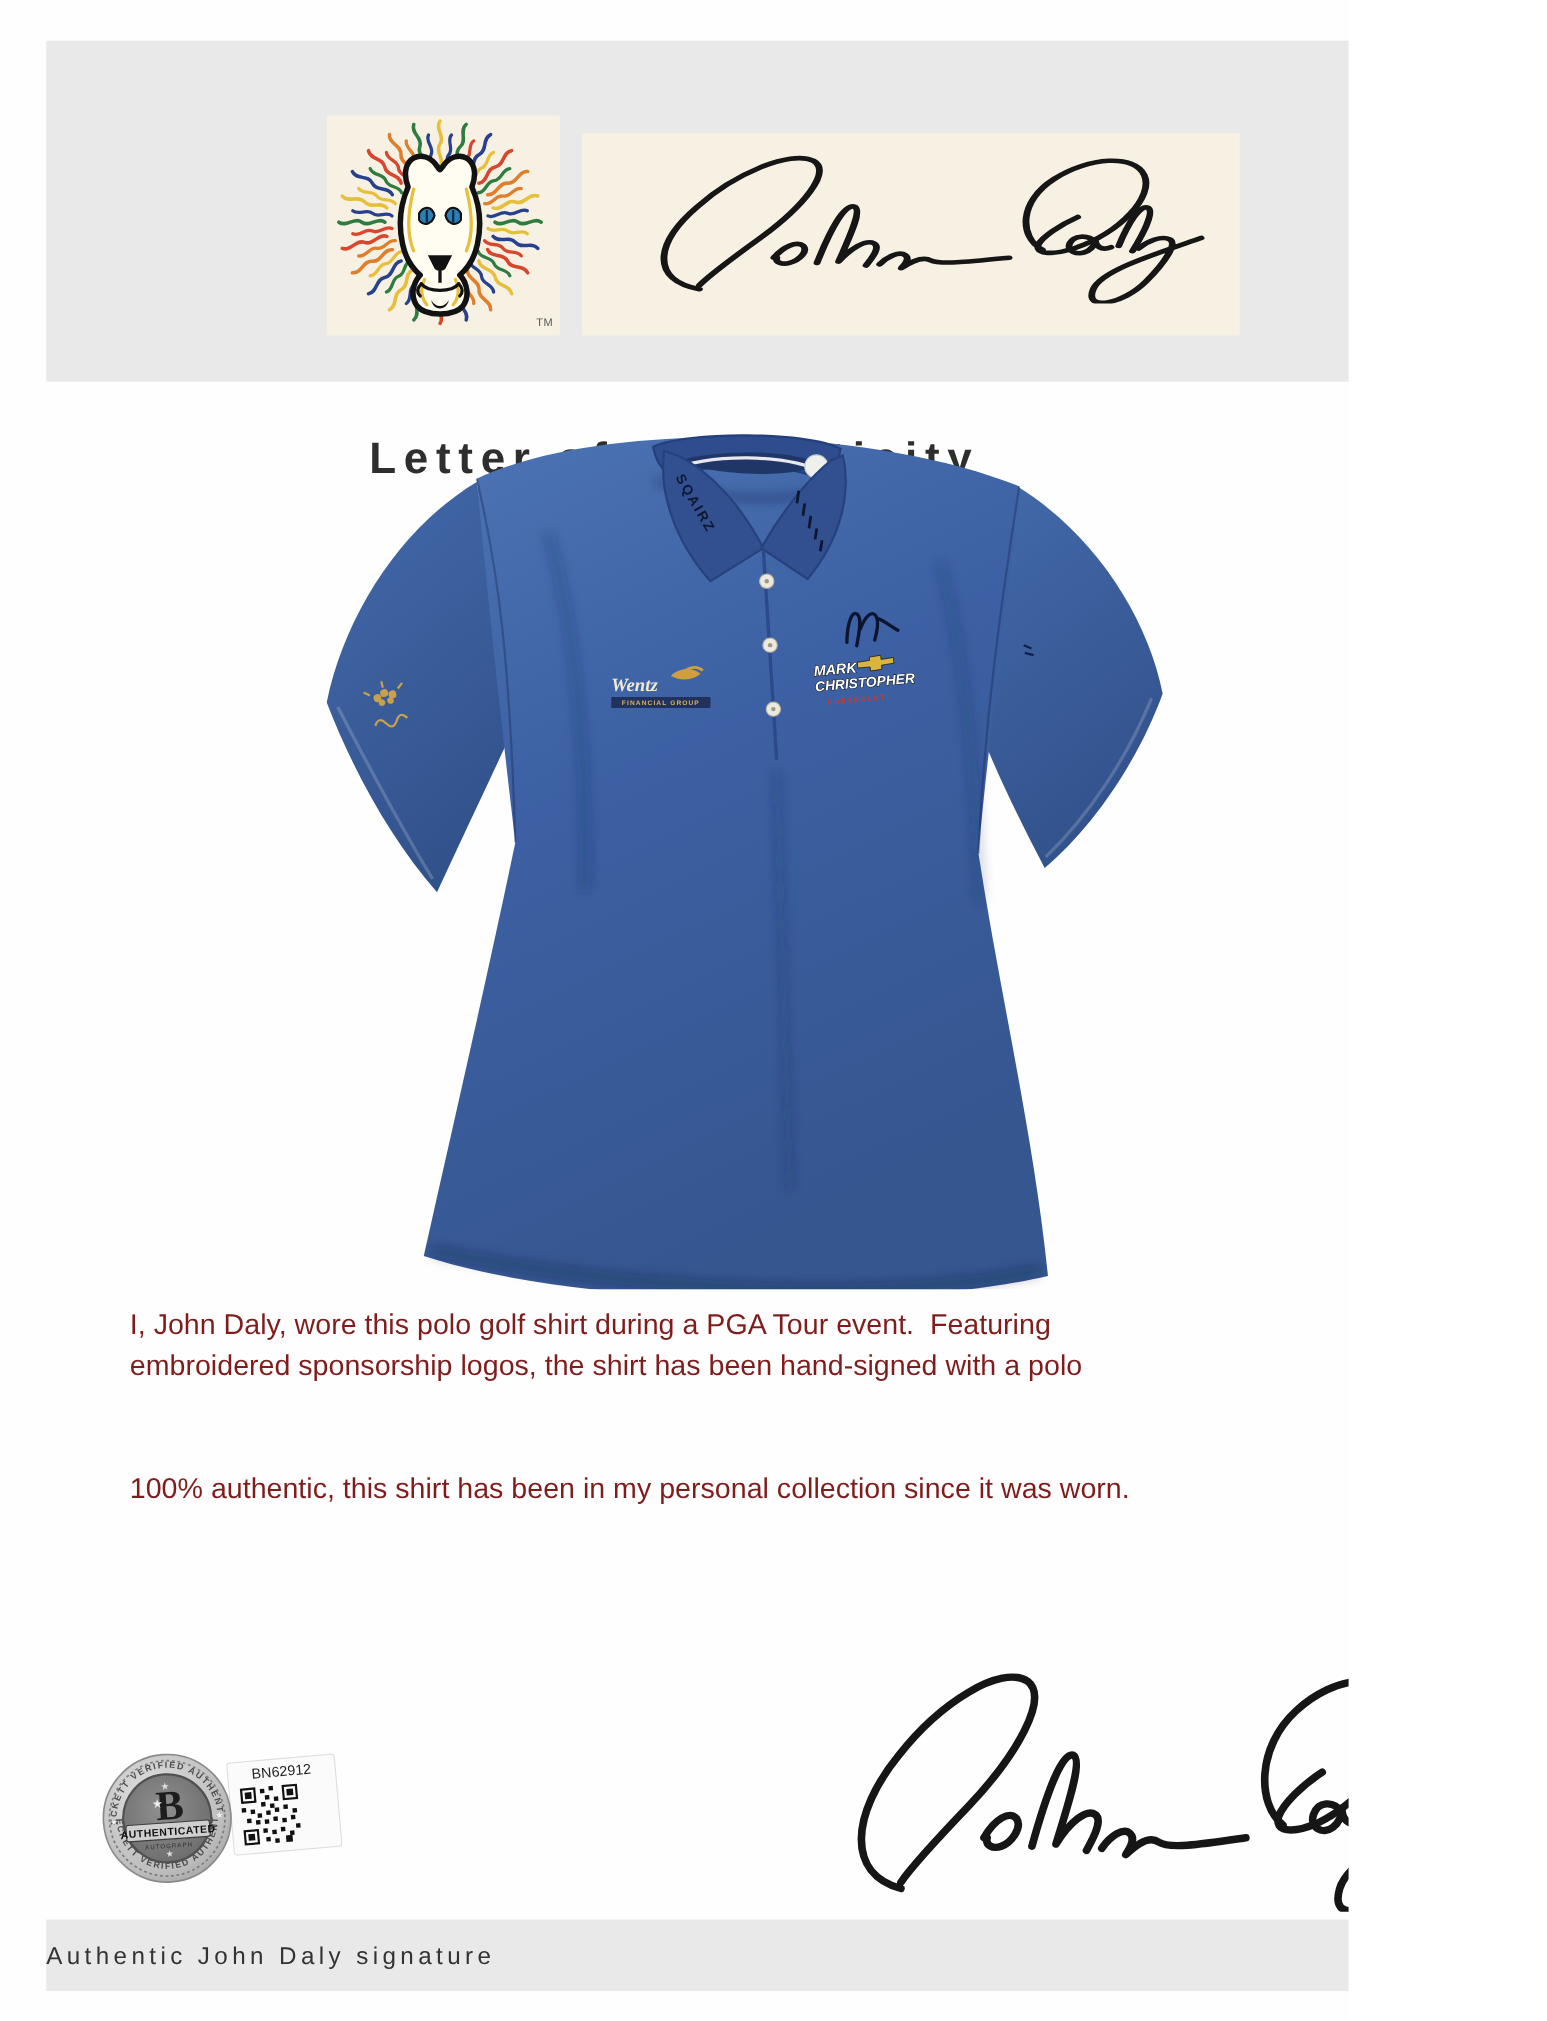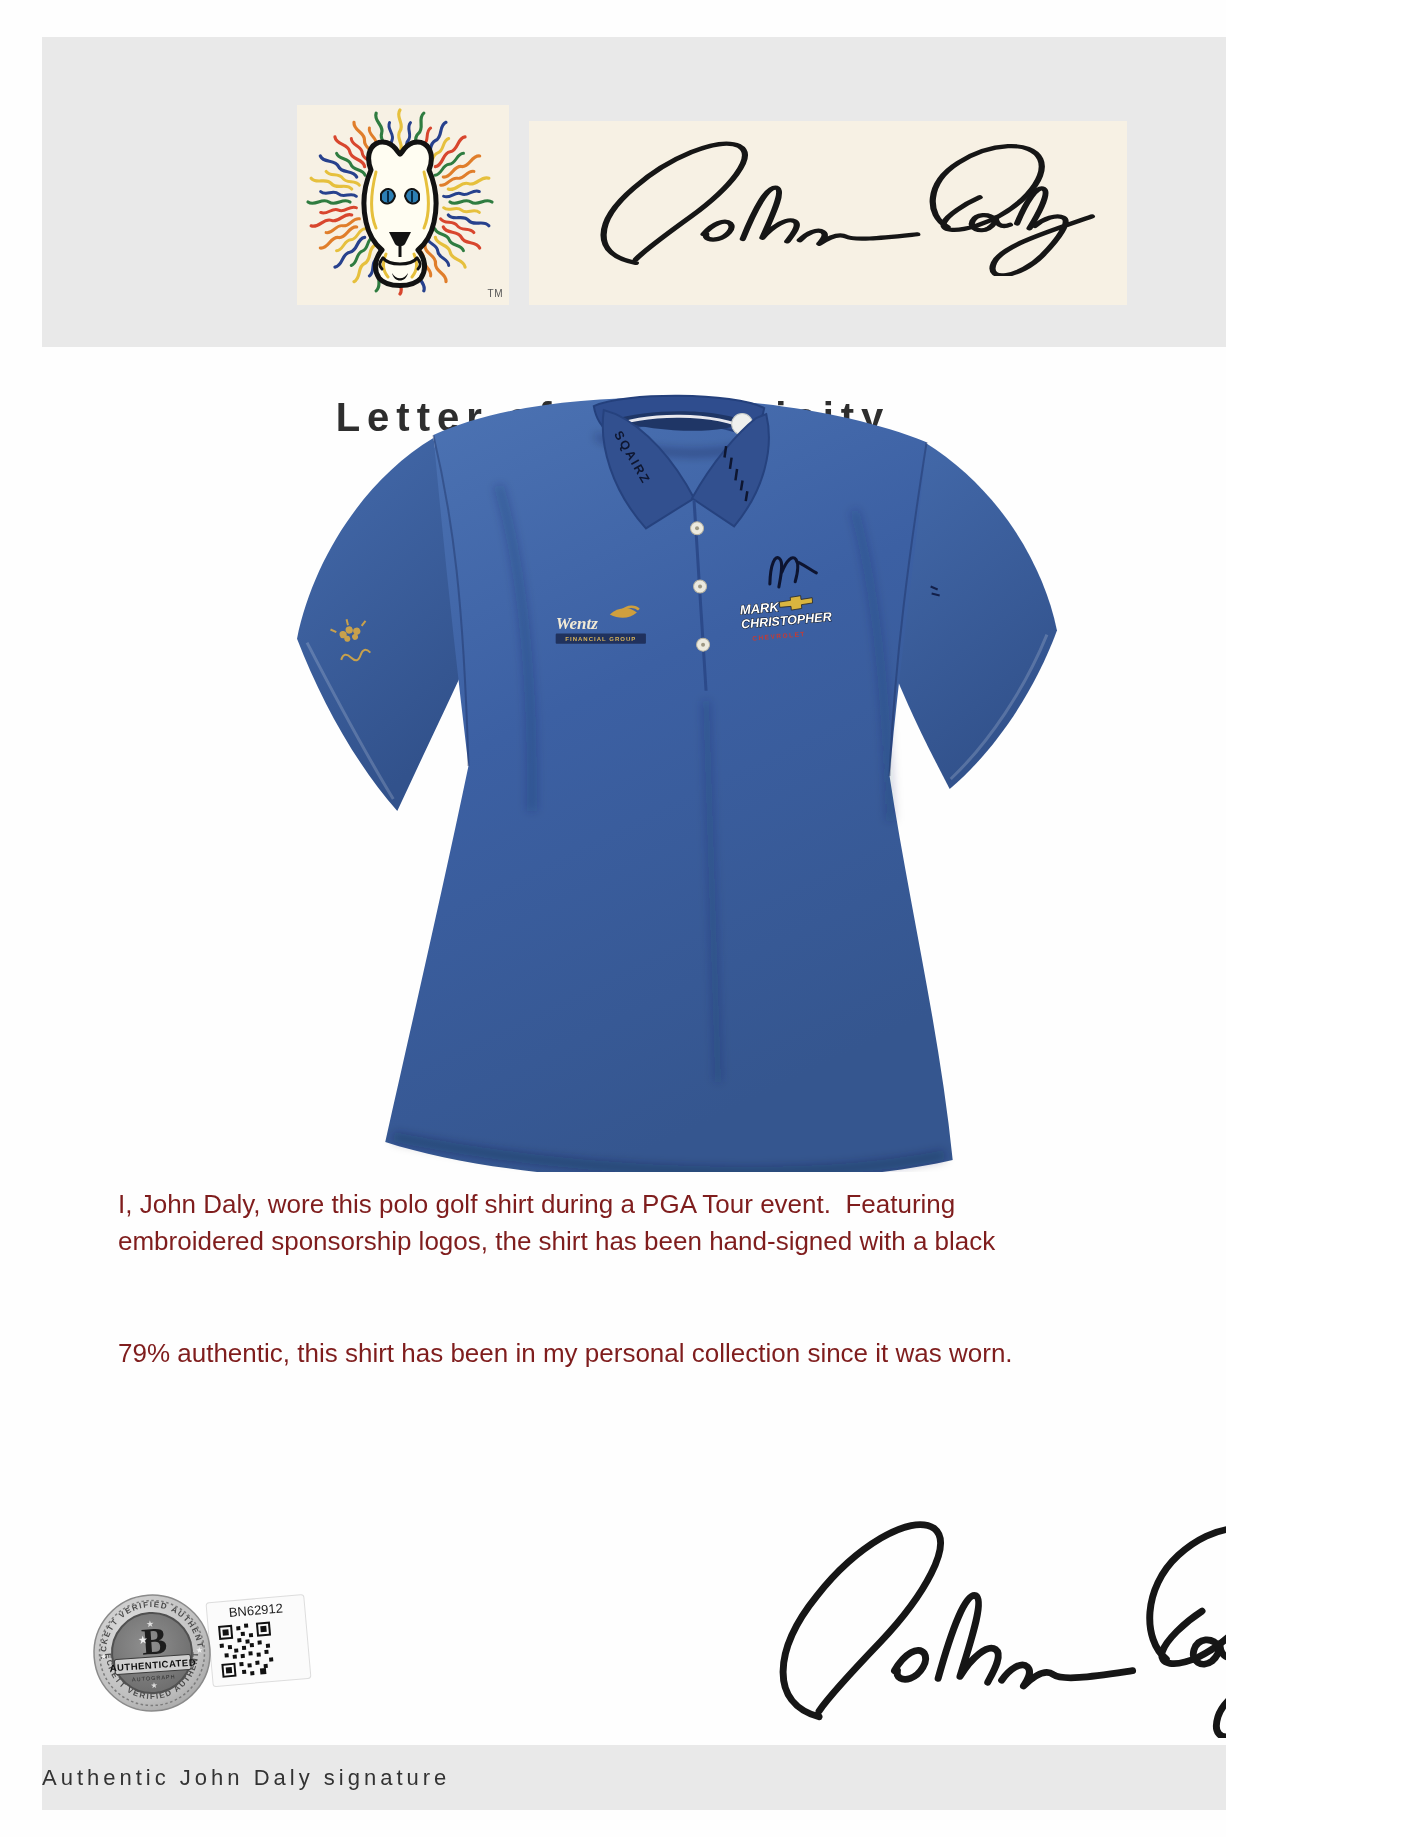--- a/index.html
+++ b/index.html
@@ -236,24 +236,24 @@
         <path d="M-6,-4 l-5,-4 M20,-4 l5,-4 M7,-8 l0,-6" stroke="#c8a14c" stroke-width="2" fill="none"></path>
         <path d="M-8,24 q5,-8 10,0 q5,8 10,0 q5,-8 10,0" stroke="#c8a14c" stroke-width="2" fill="none"></path>
       </g>
 
       <path d="M636,196 l7,3 m-6,4 l8,2" stroke="#13204a" stroke-width="2" fill="none"></path>
     </svg>
   </div>
 
   <div class="body-text p1">
     <div>I, John Daly, wore this polo golf shirt during a PGA Tour event.  Featuring</div>
-    <div>embroidered sponsorship logos, the shirt has been hand-signed with a black</div>
+    <div>embroidered sponsorship logos, the shirt has been hand-signed with a polo</div>
   </div>
   <div class="body-text p2">
-    <div>79% authentic, this shirt has been in my personal collection since it was worn.</div>
+    <div>100% authentic, this shirt has been in my personal collection since it was worn.</div>
   </div>
 
   <div class="auth-wrap">
     <svg width="230" height="140" viewBox="0 0 230 140">
       <defs>
         <radialGradient id="silver" cx="0.4" cy="0.35" r="0.8">
           <stop offset="0" stop-color="#e3e3e3"></stop>
             <stop offset="0.7" stop-color="#bdbdbd"></stop>
             <stop offset="1" stop-color="#9a9a9a"></stop>
         </radialGradient>

